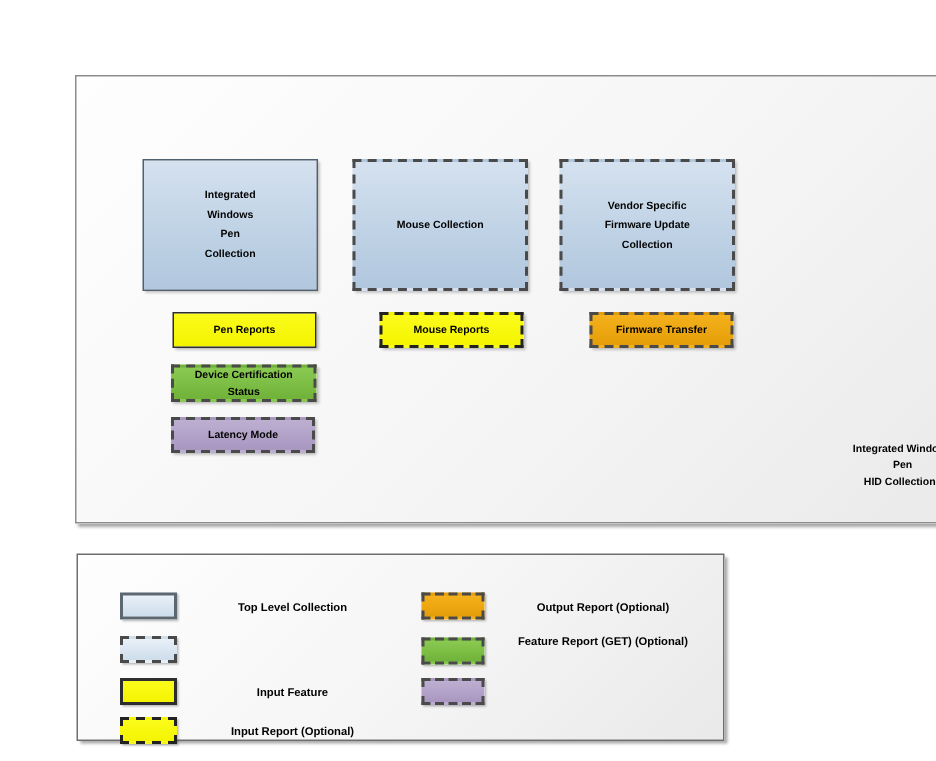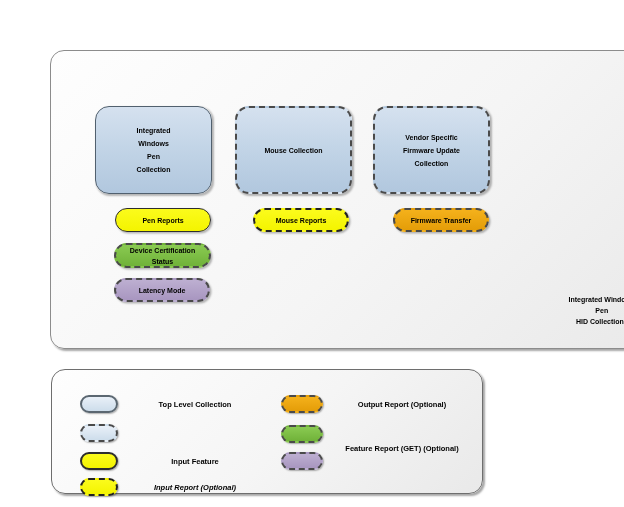--- a/index.html
+++ b/index.html
@@ -1,15 +1,15 @@
 <!DOCTYPE html>
 <html><head>
 <meta charset="utf-8">
 <style>
-  * { margin:16px; padding:0; box-sizing:border-box;border-radius:14px; }
+  * { margin:16px; padding:0; box-sizing:border-box; }
   html,body { width:624px; height:507px; background:#ffffff;
     font-family:"Liberation Sans", sans-serif; color:#000; }
   body { position:relative; overflow:hidden; }
 
   .panel {
     position:absolute;
     border:1px solid #8c8c8c;
     background:linear-gradient(135deg, #fefefe 0%, #f5f5f5 55%, #e9e9e9 100%);
     box-shadow:2px 2px 2px rgba(0,0,0,0.35);
   }
@@ -104,22 +104,22 @@
 
   <div class="swatch blue" style="left:12px; top:9px;"></div>
   <div class="legend-label lcol1" style="top:9px;">Top Level Collection</div>
 
   <div class="swatch blue dashed" style="left:12px; top:38px;"></div>
 
   <div class="swatch yellow" style="left:12px; top:66px;"></div>
   <div class="legend-label lcol1" style="top:66px;">Input Feature</div>
 
   <div class="swatch yellow dashed" style="left:12px; top:92px;"></div>
-  <div class="legend-label lcol1" style="top:92px;font-style:italic;">Input Report (Optional)</div>
+  <div class="legend-label lcol1" style="top:92px;">Input Report (Optional)</div>
 
   <div class="swatch col2 orange dashed" style="left:213px; top:9px;"></div>
   <div class="legend-label lcol2" style="top:9px;">Output Report (Optional)</div>
 
   <div class="swatch col2 green dashed" style="left:213px; top:39px;"></div>
-  <div class="legend-label lcol2" style="top:53px;">Feature Report (GET) (Optional)</div>
+  <div class="legend-label lcol2" style="top:32px;">Feature Report (GET) (Optional)</div>
 
   <div class="swatch col2 purple dashed" style="left:213px; top:66px;"></div>
 </div>
 
 </body></html>

